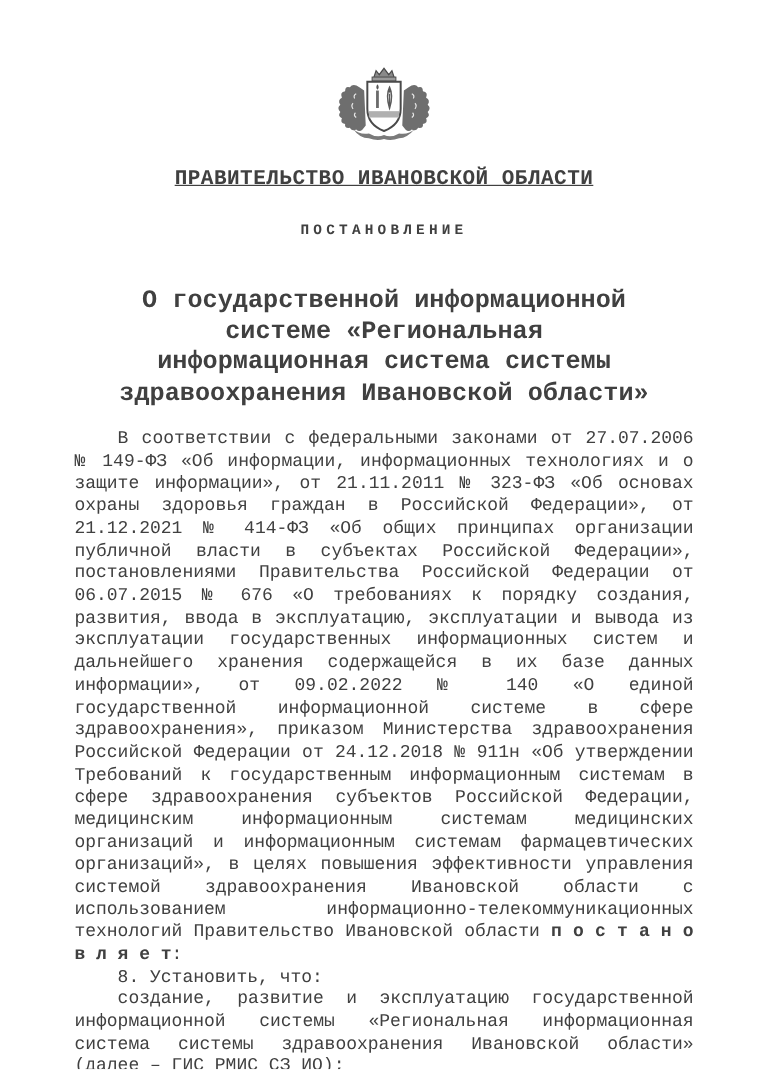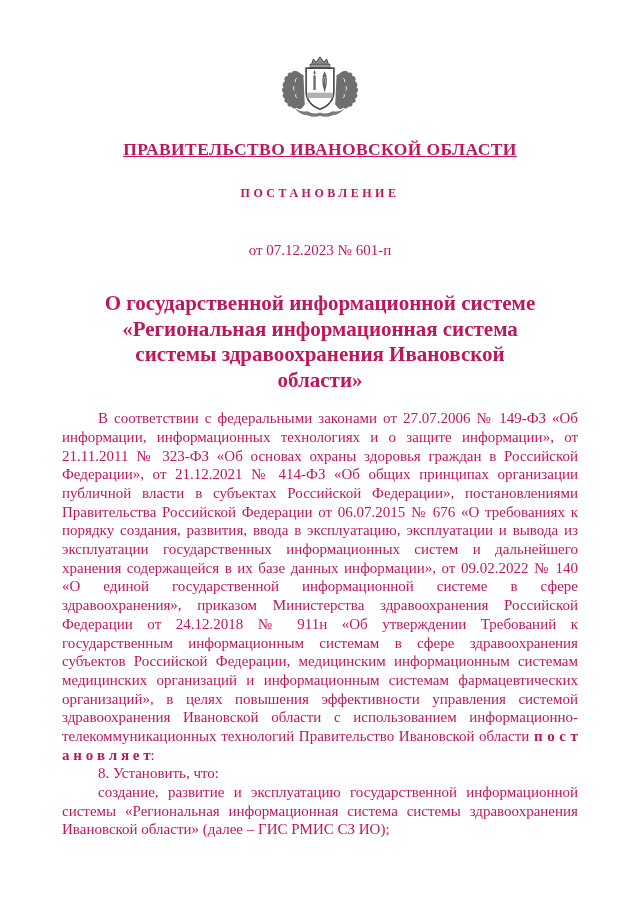--- a/index.html
+++ b/index.html
@@ -2,22 +2,22 @@
 <html><head>
 <meta charset="utf-8">
 <style>
   html, body { margin: 0; padding: 0; background: #ffffff; }
   .page {
     width: 640px;
     height: 891px;
     box-sizing: border-box;
     padding: 55px 62px 0 62px;
     background: #ffffff;
-    font-family: Liberation Serif, serif;
-    color: #be185d;
+    font-family: Liberation Mono, monospace;
+    color: #404040;
     overflow: hidden;
   }
   .emblem-wrap {
     text-align: center;
     height: 70px;
     margin-bottom: 14px;
   }
   .org-title {
     text-align: center;
     font-weight: bold;
@@ -91,21 +91,20 @@
       <circle cx="72" cy="31" r="1.8" fill="#5a5a5a"></circle>
       <line x1="72" y1="34" x2="72" y2="48" stroke="#5a5a5a" stroke-width="1.5"></line>
     </svg>
   </div>
 
   <div class="org-title">ПРАВИТЕЛЬСТВО ИВАНОВСКОЙ ОБЛАСТИ</div>
 
   <div class="doc-type">ПОСТАНОВЛЕНИЕ</div>
 
   <div class="date-block">
-    <div>от 07.12.2023 № 601-п</div>
   </div>
 
   <div class="subject">О государственной информационной системе «Региональная информационная система системы здравоохранения Ивановской области»</div>
 
   <div class="body-text">
     <p><span>В соответствии с федеральными законами от 27.07.2006 № 149-ФЗ «Об информации, информационных технологиях и о защите информации», от 21.11.2011 № 323-ФЗ «Об основах охраны здоровья граждан в Российской Федерации», от 21.12.2021 № 414-ФЗ «Об общих принципах организации публичной власти в субъектах  Российской Федерации», постановлениями Правительства Российской Федерации от 06.07.2015 № 676 «О требованиях к порядку создания, развития, ввода в эксплуатацию, эксплуатации и вывода из эксплуатации государственных информационных систем и дальнейшего хранения содержащейся в их базе данных информации», от 09.02.2022 № 140 «О единой государственной информационной системе в сфере здравоохранения», приказом Министерства здравоохранения Российской Федерации от 24.12.2018 № 911н «Об утверждении Требований к государственным информационным системам в сфере здравоохранения субъектов Российской Федерации, медицинским информационным системам медицинских организаций и информационным системам фармацевтических организаций», в целях повышения эффективности управления системой здравоохранения Ивановской области с использованием информационно-телекоммуникационных технологий Правительство Ивановской области </span><span class="bold-spaced">п о с т а н о в л я е т</span><span>:</span></p>
     <p>8. Установить, что:</p>
     <p>создание, развитие и эксплуатацию государственной информационной системы «Региональная информационная система системы здравоохранения Ивановской области» (далее – ГИС РМИС СЗ ИО);</p>
   </div>
 

